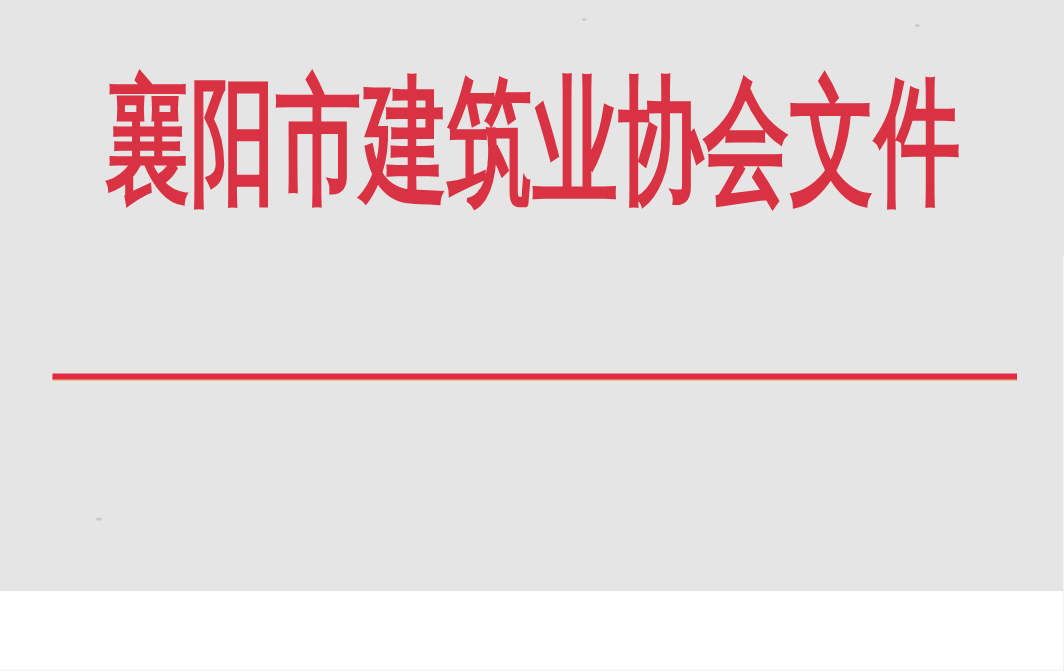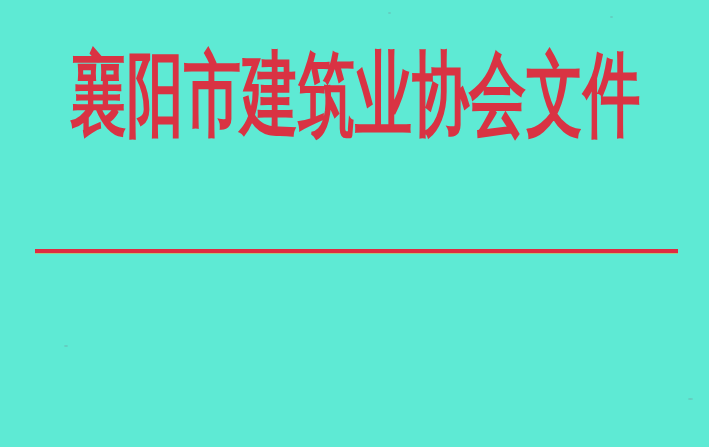--- a/index.html
+++ b/index.html
@@ -3,22 +3,22 @@
 <meta charset="utf-8">
 <style>
   html, body {
     margin: 0;
     padding: 0;
     background: #ffffff;
   }
   .page {
     position: relative;
     width: 709px;
-    height: 447px;
-    background: #5eead4;
+    height: 394px;
+    background: #e5e5e5;
     overflow: hidden;
     font-family: "Liberation Sans", sans-serif;
   }
   
   .org-title-wrap {
     position: absolute;
     top: 28px;
     left: 0;
     right: 0;
     height: 132px;

